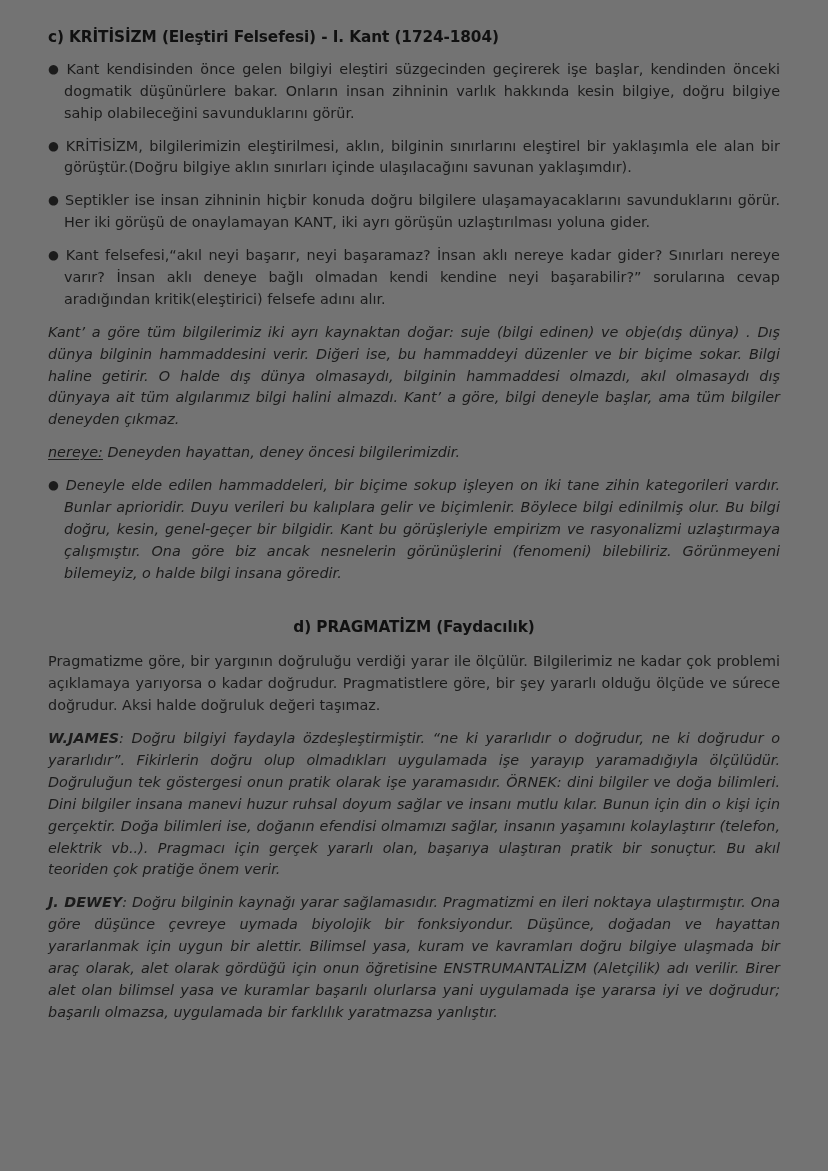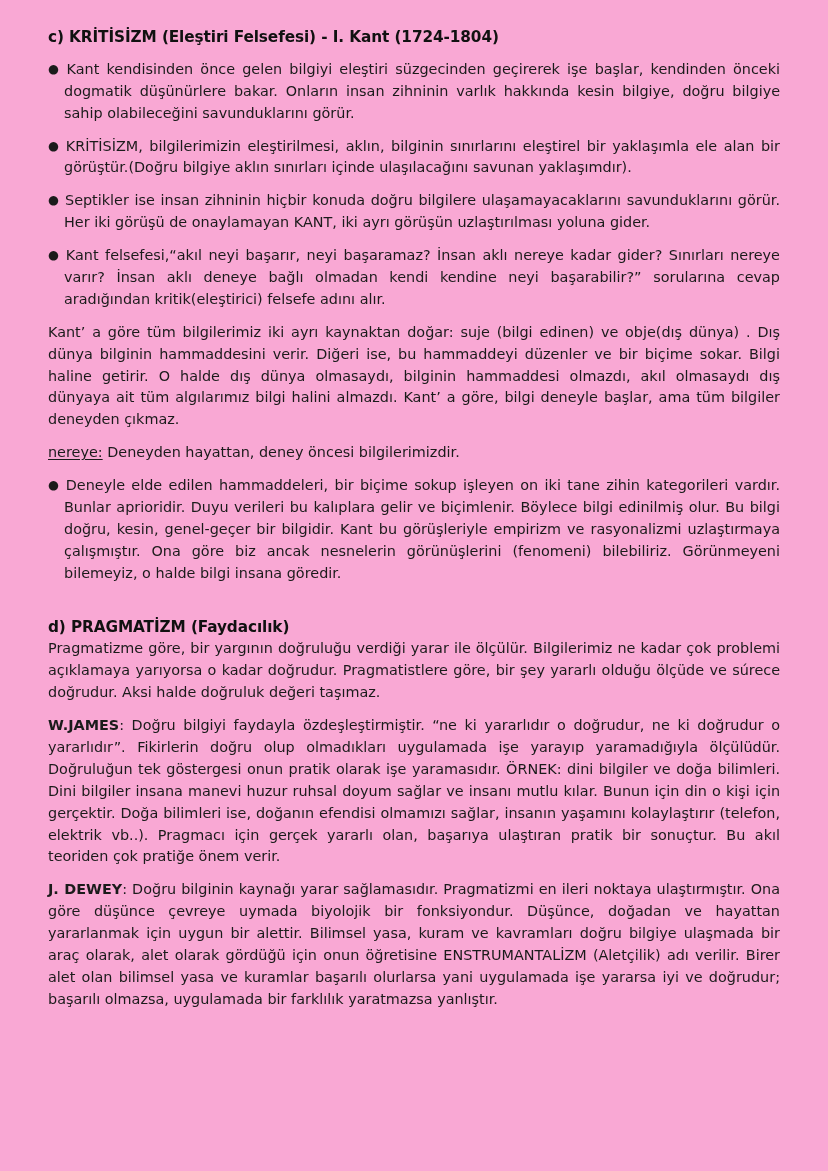--- a/index.html
+++ b/index.html
@@ -14,38 +14,38 @@
     font-family: "DejaVu Sans", "Liberation Sans", sans-serif;
     color: #1a1a1a;
     -webkit-font-smoothing: antialiased;
   }
   .page {
     position: relative;
     width: 828px;
     height: 1171px;
     box-sizing: border-box;
     padding: 28px 48px 0 48px;
-    background: #f9a8d4;
+    background: #737373;
     overflow: hidden;
   }
   .doc {
     width: 732px;
   }
 
   
   .section-heading {
     font-size: 15.3px;
     font-weight: bold;
     line-height: 1.3;
     letter-spacing: -0.1px;
     color: #111111;
     margin: 0;
   }
   .heading-c  { margin: 0 0 11px 0; }
-  .heading-d  { margin: 33px 0 1px 0; }
+  .heading-d  { margin: 33px 0 14px 0; text-align: center; }
 
   
   p.para {
     margin: 0 0 11px 0;
     font-size: 14.4px;
     line-height: 1.52;
     text-align: justify;
     text-justify: inter-word;
     color: #1b1b1b;
     hyphens: none;
@@ -62,21 +62,21 @@
     font-size: 12.5px;
     line-height: 1;
     vertical-align: 1px;
     padding-right: 5px;
   }
 
   
   p.plain { padding-left: 0; text-indent: 0; }
 
   
-  .gap-sm { margin-top: 14px; }
+  .gap-sm { margin-top: 14px; font-style: italic; }
 
   
   .term-underline {
     text-decoration: underline;
     text-underline-offset: 2px;
   }
   .lead-bold {
     font-weight: bold;
   }
 </style>

